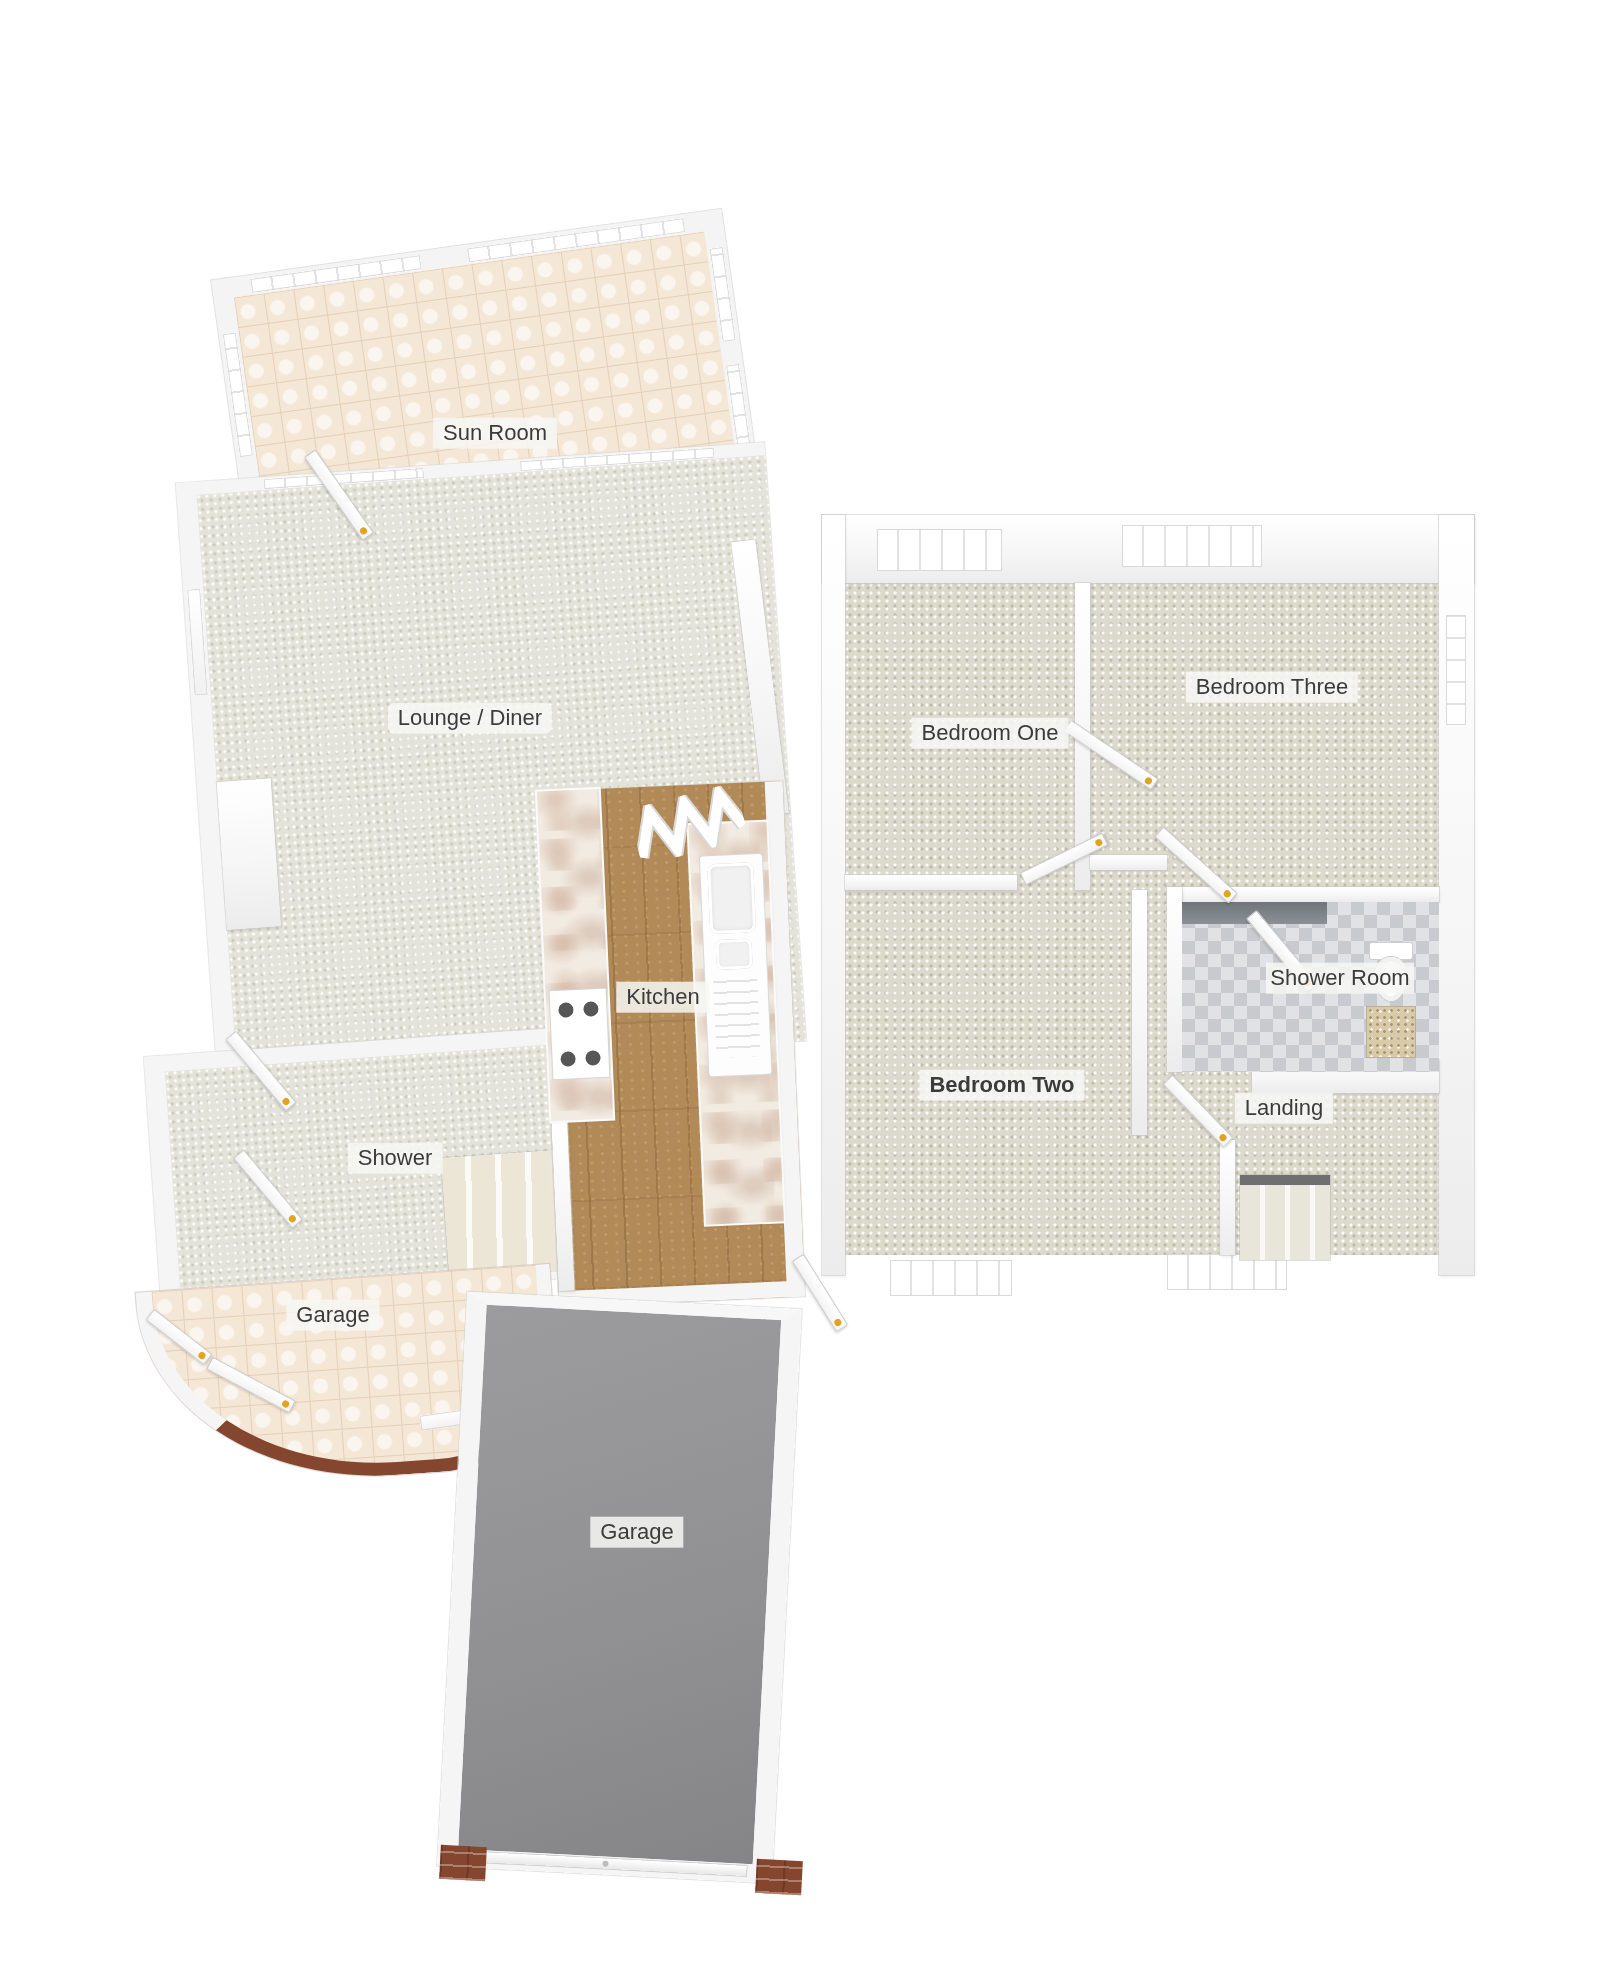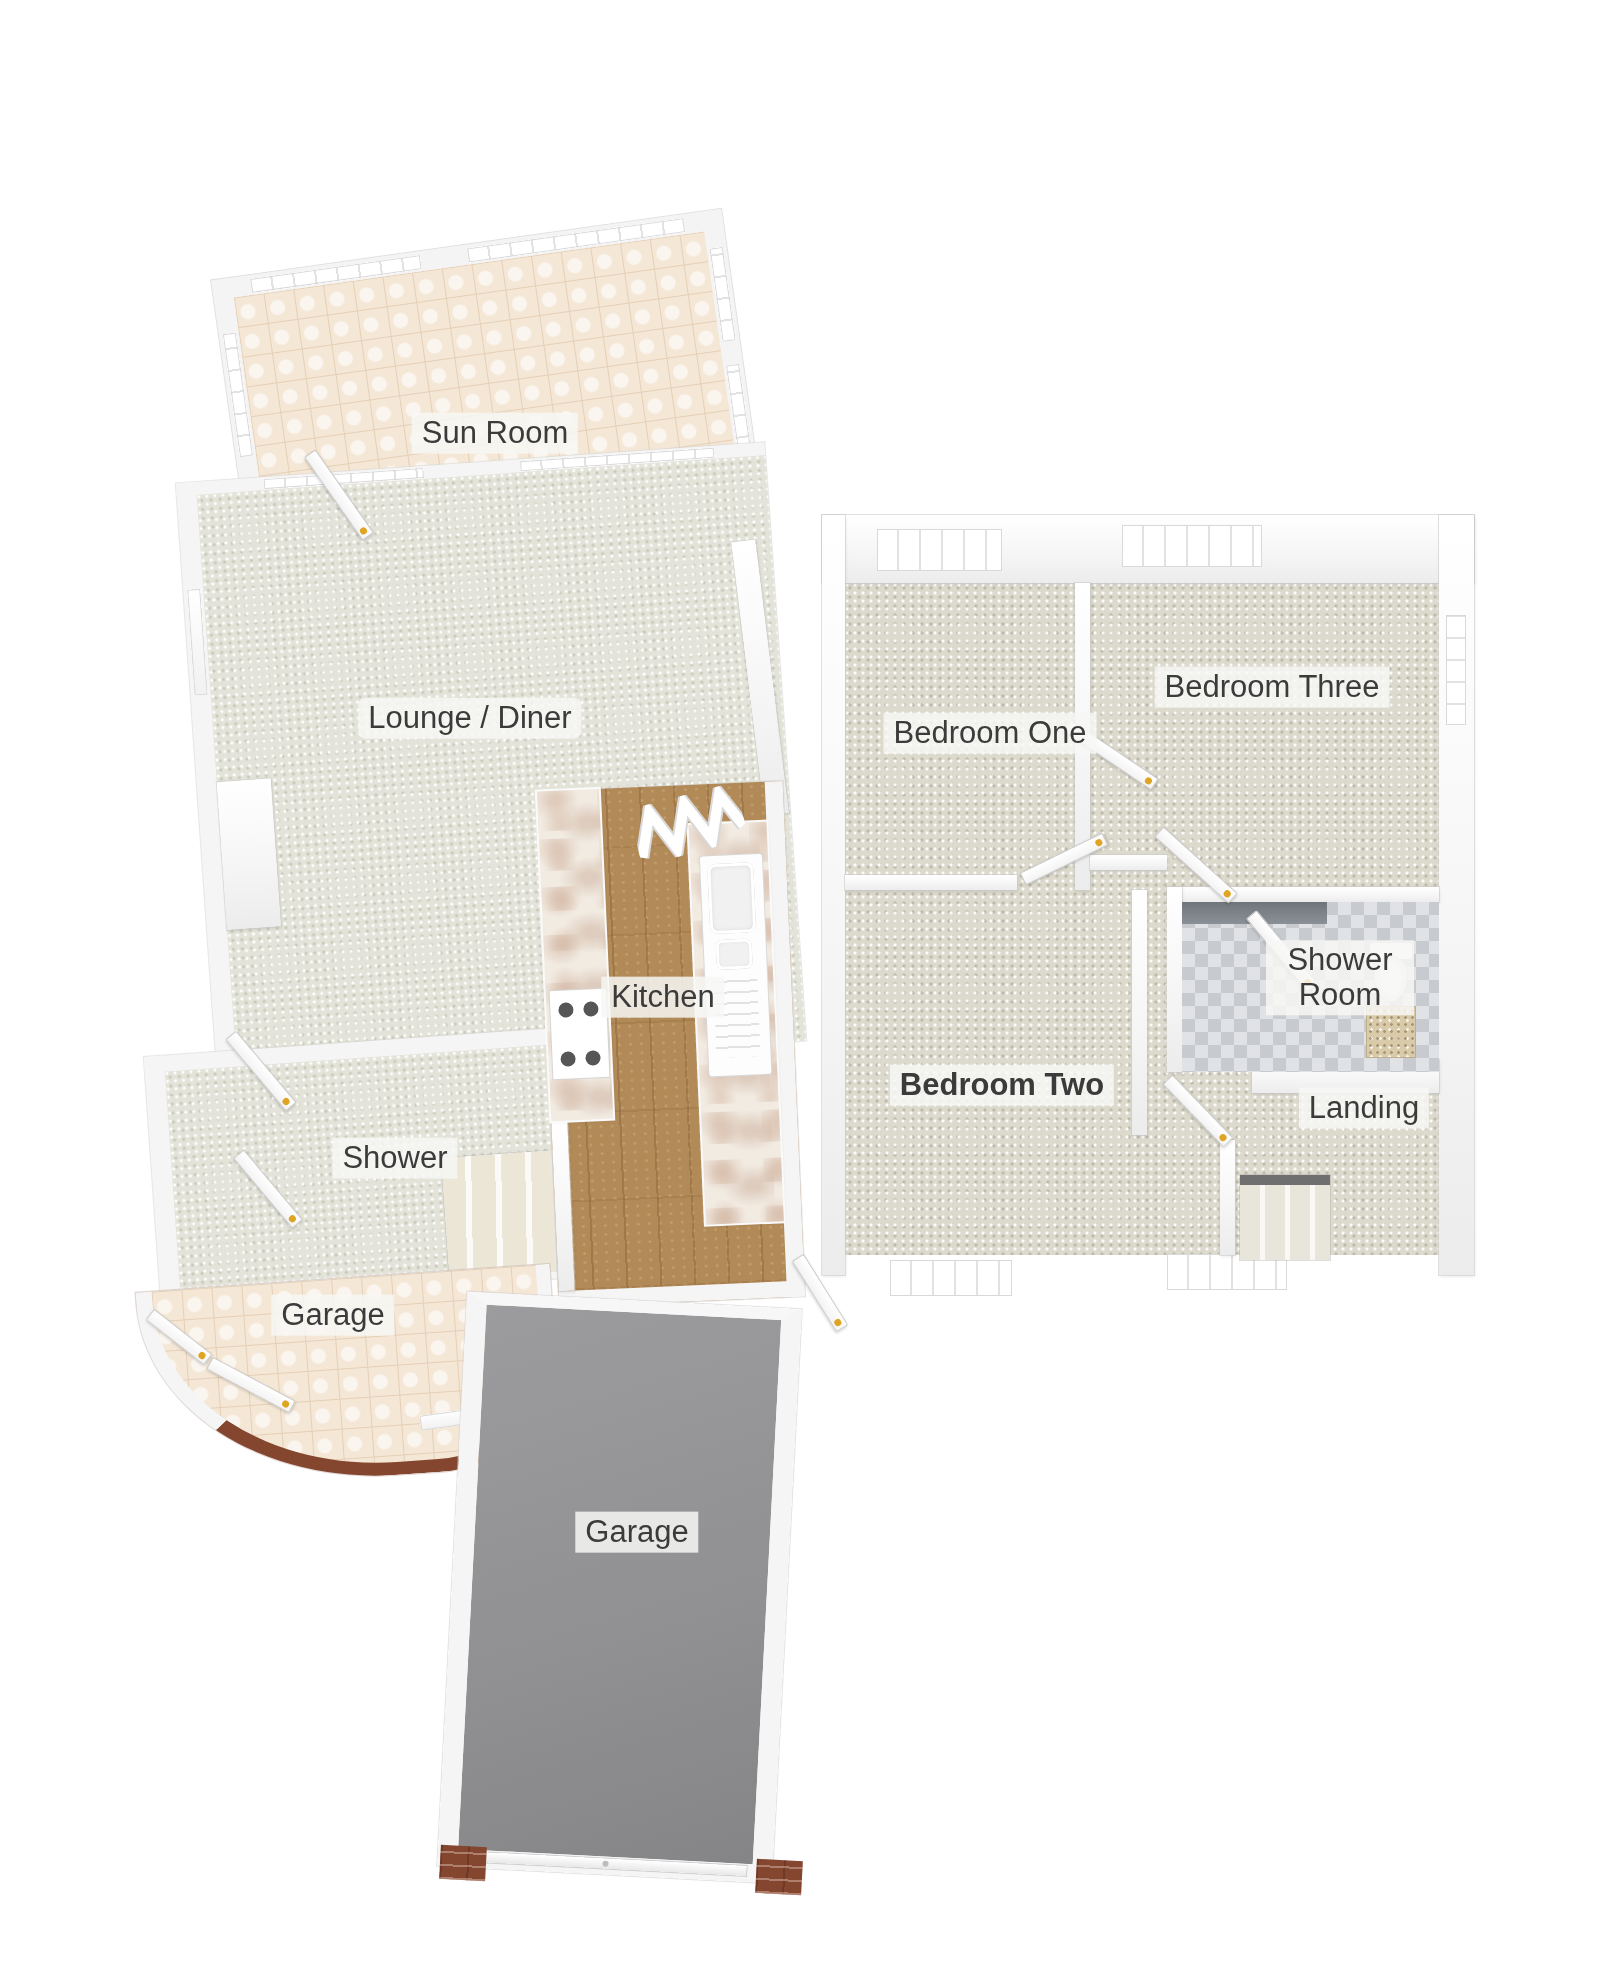--- a/index.html
+++ b/index.html
@@ -44,21 +44,21 @@
                       repeating-linear-gradient(90deg, rgba(55,22,12,.28) 0 2px, transparent 2px 27px);}
   .marble{background-color:#f2ebe2;
      background-image:radial-gradient(ellipse at 30% 20%, rgba(208,178,158,.55) 8%, transparent 40%),
                       radial-gradient(ellipse at 70% 60%, rgba(198,168,148,.45) 10%, transparent 45%),
                       radial-gradient(ellipse at 40% 85%, rgba(214,188,168,.5) 8%, transparent 40%);
      background-size:60px 48px,70px 55px,50px 40px;
      box-shadow:0 0 0 2px #fafafa,1px 1px 3px rgba(0,0,0,.15);}
   .checker{background:repeating-conic-gradient(#c7cace 0% 25%, #e0e2e5 0% 50%) 0 0/26px 26px;}
 
   .label{transform:translate(-50%,-50%);color:var(--label-text);background:var(--label-bg);
-         font-size:31px;line-height:1.12;padding:3px 10px;text-align:center;white-space:nowrap;}
+         font-size:22px;line-height:1.12;padding:3px 10px;text-align:center;white-space:nowrap;}
   .label.wrap{white-space:normal;width:148px;padding:3px 4px;}
 
   .stairs{box-shadow:0 0 0 1px rgba(170,170,170,.4);}
 </style>
 </head>
 <body>
 
 <div id="canvas">
 
   <div class="room tile-cream" style="left:232px;top:243px;width:515px;height:335px;transform:rotate(-8deg);
@@ -217,15 +217,15 @@
   <div class="label" style="left:495px;top:433px;">Sun Room</div>
   <div class="label" style="left:470px;top:718px;border-radius:7px;">Lounge / Diner</div>
   <div class="label" style="left:663px;top:997px;">Kitchen</div>
   <div class="label" style="left:395px;top:1158px;">Shower</div>
   <div class="label" style="left:333px;top:1315px;">Garage</div>
   <div class="label" style="left:637px;top:1532px;">Garage</div>
   <div class="label" style="left:990px;top:733px;">Bedroom One</div>
   <div class="label" style="left:1272px;top:687px;">Bedroom Three</div>
   <div class="label" style="left:1002px;top:1085px;font-weight:bold;">Bedroom Two</div>
   <div class="label wrap" style="left:1340px;top:978px;">Shower Room</div>
-  <div class="label" style="left:1364px;top:1108px;">Landing</div>
+  <div class="label" style="left:1284px;top:1108px;">Landing</div>
 
 </div>
 
 </body></html>

